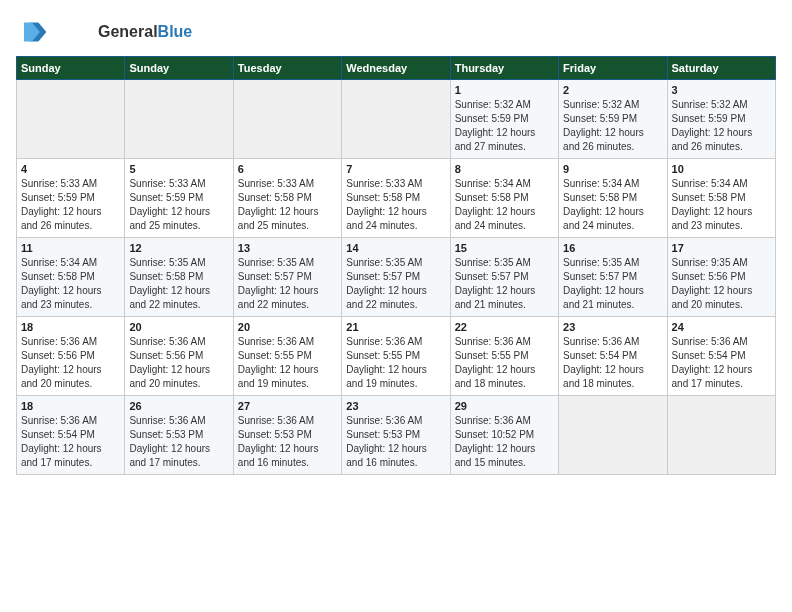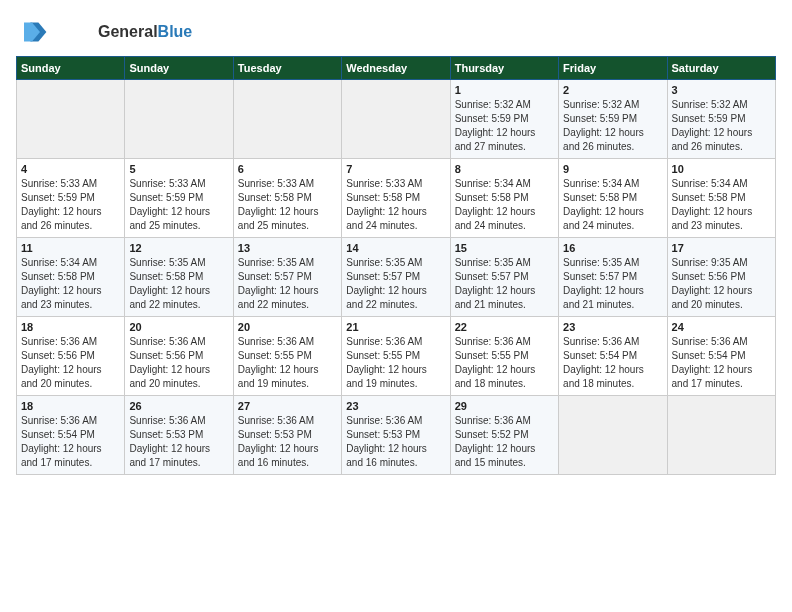--- a/index.html
+++ b/index.html
@@ -288,20 +288,20 @@
         </td>
         <td>
           <div class="day-num">23</div>
           <div class="day-info">Sunrise: 5:36 AM
 Sunset: 5:53 PM
 Daylight: 12 hours and 16 minutes.</div>
         </td>
         <td>
           <div class="day-num">29</div>
           <div class="day-info">Sunrise: 5:36 AM
-Sunset: 5:52 PM
+Sunset: 10:52 PM
 Daylight: 12 hours and 15 minutes.</div>
         </td>
         <td class="empty-cell"></td>
         <td class="empty-cell"></td>
       </tr>
     </tbody>
 </table>
 
 </body></html>

